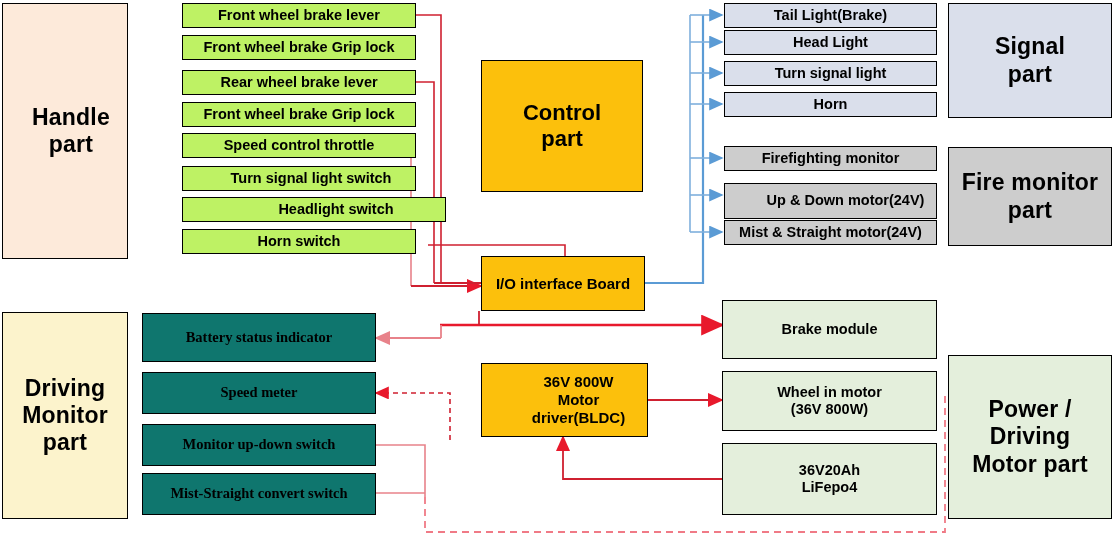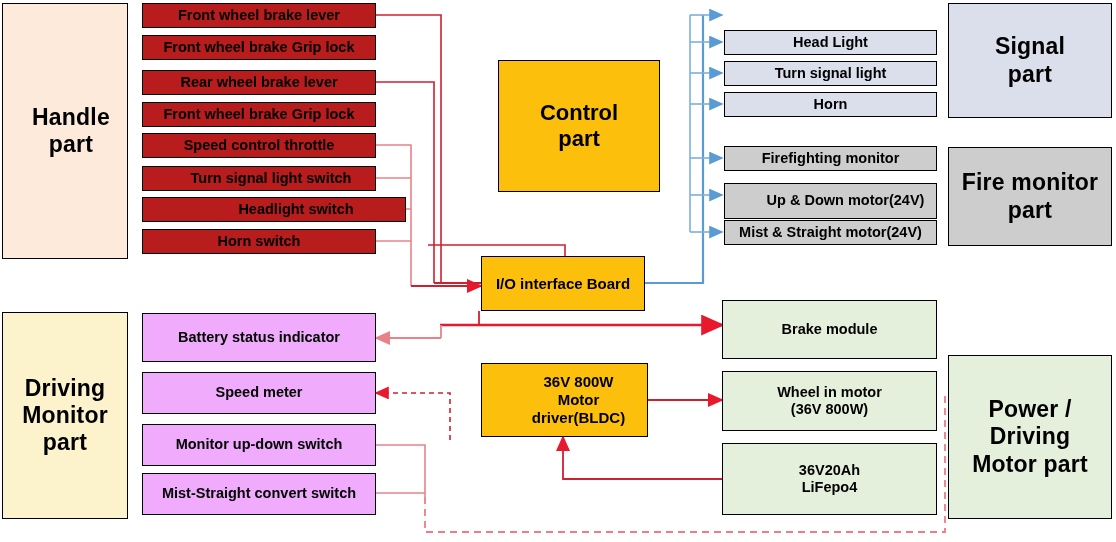--- a/index.html
+++ b/index.html
@@ -34,22 +34,22 @@
     letter-spacing: .2px;
   }
   .panel-handle   { background: #fdeada; padding-left: 12px; }
   .panel-driving  { background: #fcf3cc; }
   .panel-signal   { background: #dadfeb; }
   .panel-fire     { background: #cdcdcd; }
   .panel-power    { background: #e4efdc; }
 
   
   .item { font-size: 14.5px; }
-  .item-handle  { background: #b91c1c; }
-  .item-driving { background: #f0abfc; }
+  .item-handle  { background: #bef264; margin-left: 40px; }
+  .item-driving { background: #0f766e; font-family: Liberation Serif, serif; }
   .item-signal  { background: #dadfeb; }
   .item-fire    { background: #cdcdcd; }
   .item-power   { background: #e4efdc; }
 
   .ctrl {
     background: #fcc00c;
     font-size: 22px;
   }
   .ctrl-small {
     background: #fcc00c;
@@ -182,35 +182,36 @@
   <div class="node item item-handle" style="left:142px; top:133px; width:234px; height:25px;">Speed control throttle</div>
   <div class="node item item-handle" style="left:142px; top:166px; width:234px; height:25px;padding-left:24px;">Turn signal light switch</div>
   <div class="node item item-handle" style="left:142px; top:197px; width:264px; height:25px;padding-left:44px;">Headlight switch</div>
   <div class="node item item-handle" style="left:142px; top:229px; width:234px; height:25px;">Horn switch</div>
 
   <div class="node item item-driving" style="left:142px; top:313px; width:234px; height:49px;">Battery status indicator</div>
   <div class="node item item-driving" style="left:142px; top:372px; width:234px; height:42px;">Speed meter</div>
   <div class="node item item-driving" style="left:142px; top:424px; width:234px; height:42px;">Monitor up-down switch</div>
   <div class="node item item-driving" style="left:142px; top:473px; width:234px; height:42px;">Mist-Straight convert switch</div>
 
+  <div class="node item item-signal" style="left:724px; top:3px; width:213px; height:25px;">Tail Light(Brake)</div>
   <div class="node item item-signal" style="left:724px; top:61px; width:213px; height:25px;">Turn signal light</div>
   <div class="node item item-signal" style="left:724px; top:30px; width:213px; height:25px;">Head Light</div>
   <div class="node item item-signal" style="left:724px; top:92px; width:213px; height:25px;">Horn</div>
 
   <div class="node item item-fire" style="left:724px; top:146px; width:213px; height:25px;">Firefighting monitor</div>
   <div class="node item item-fire" style="left:724px; top:183px; width:213px; height:36px;padding-left:30px;">Up &amp; Down motor(24V)</div>
   <div class="node item item-fire" style="left:724px; top:220px; width:213px; height:25px;">Mist &amp; Straight motor(24V)</div>
 
   <div class="node item item-power" style="left:722px; top:300px; width:215px; height:59px;">Brake module</div>
   <div class="node item item-power" style="left:722px; top:371px; width:215px; height:60px;">Wheel in motor
 (36V 800W)</div>
   <div class="node item item-power" style="left:722px; top:443px; width:215px; height:72px;">36V20Ah
 LiFepo4</div>
 
-  <div class="node ctrl" style="left:481px; top:60px; width:162px; height:132px;margin-left:17px;">Control
+  <div class="node ctrl" style="left:481px; top:60px; width:162px; height:132px;">Control
 part</div>
 
   <div class="node ctrl-small" style="left:481px; top:256px; width:164px; height:55px;">I/O interface Board</div>
 
   <div class="node ctrl-mid" style="left:481px; top:363px; width:167px; height:74px;padding-left:28px;">36V 800W
 Motor driver(BLDC)</div>
 
 </div>
 
 </body></html>

